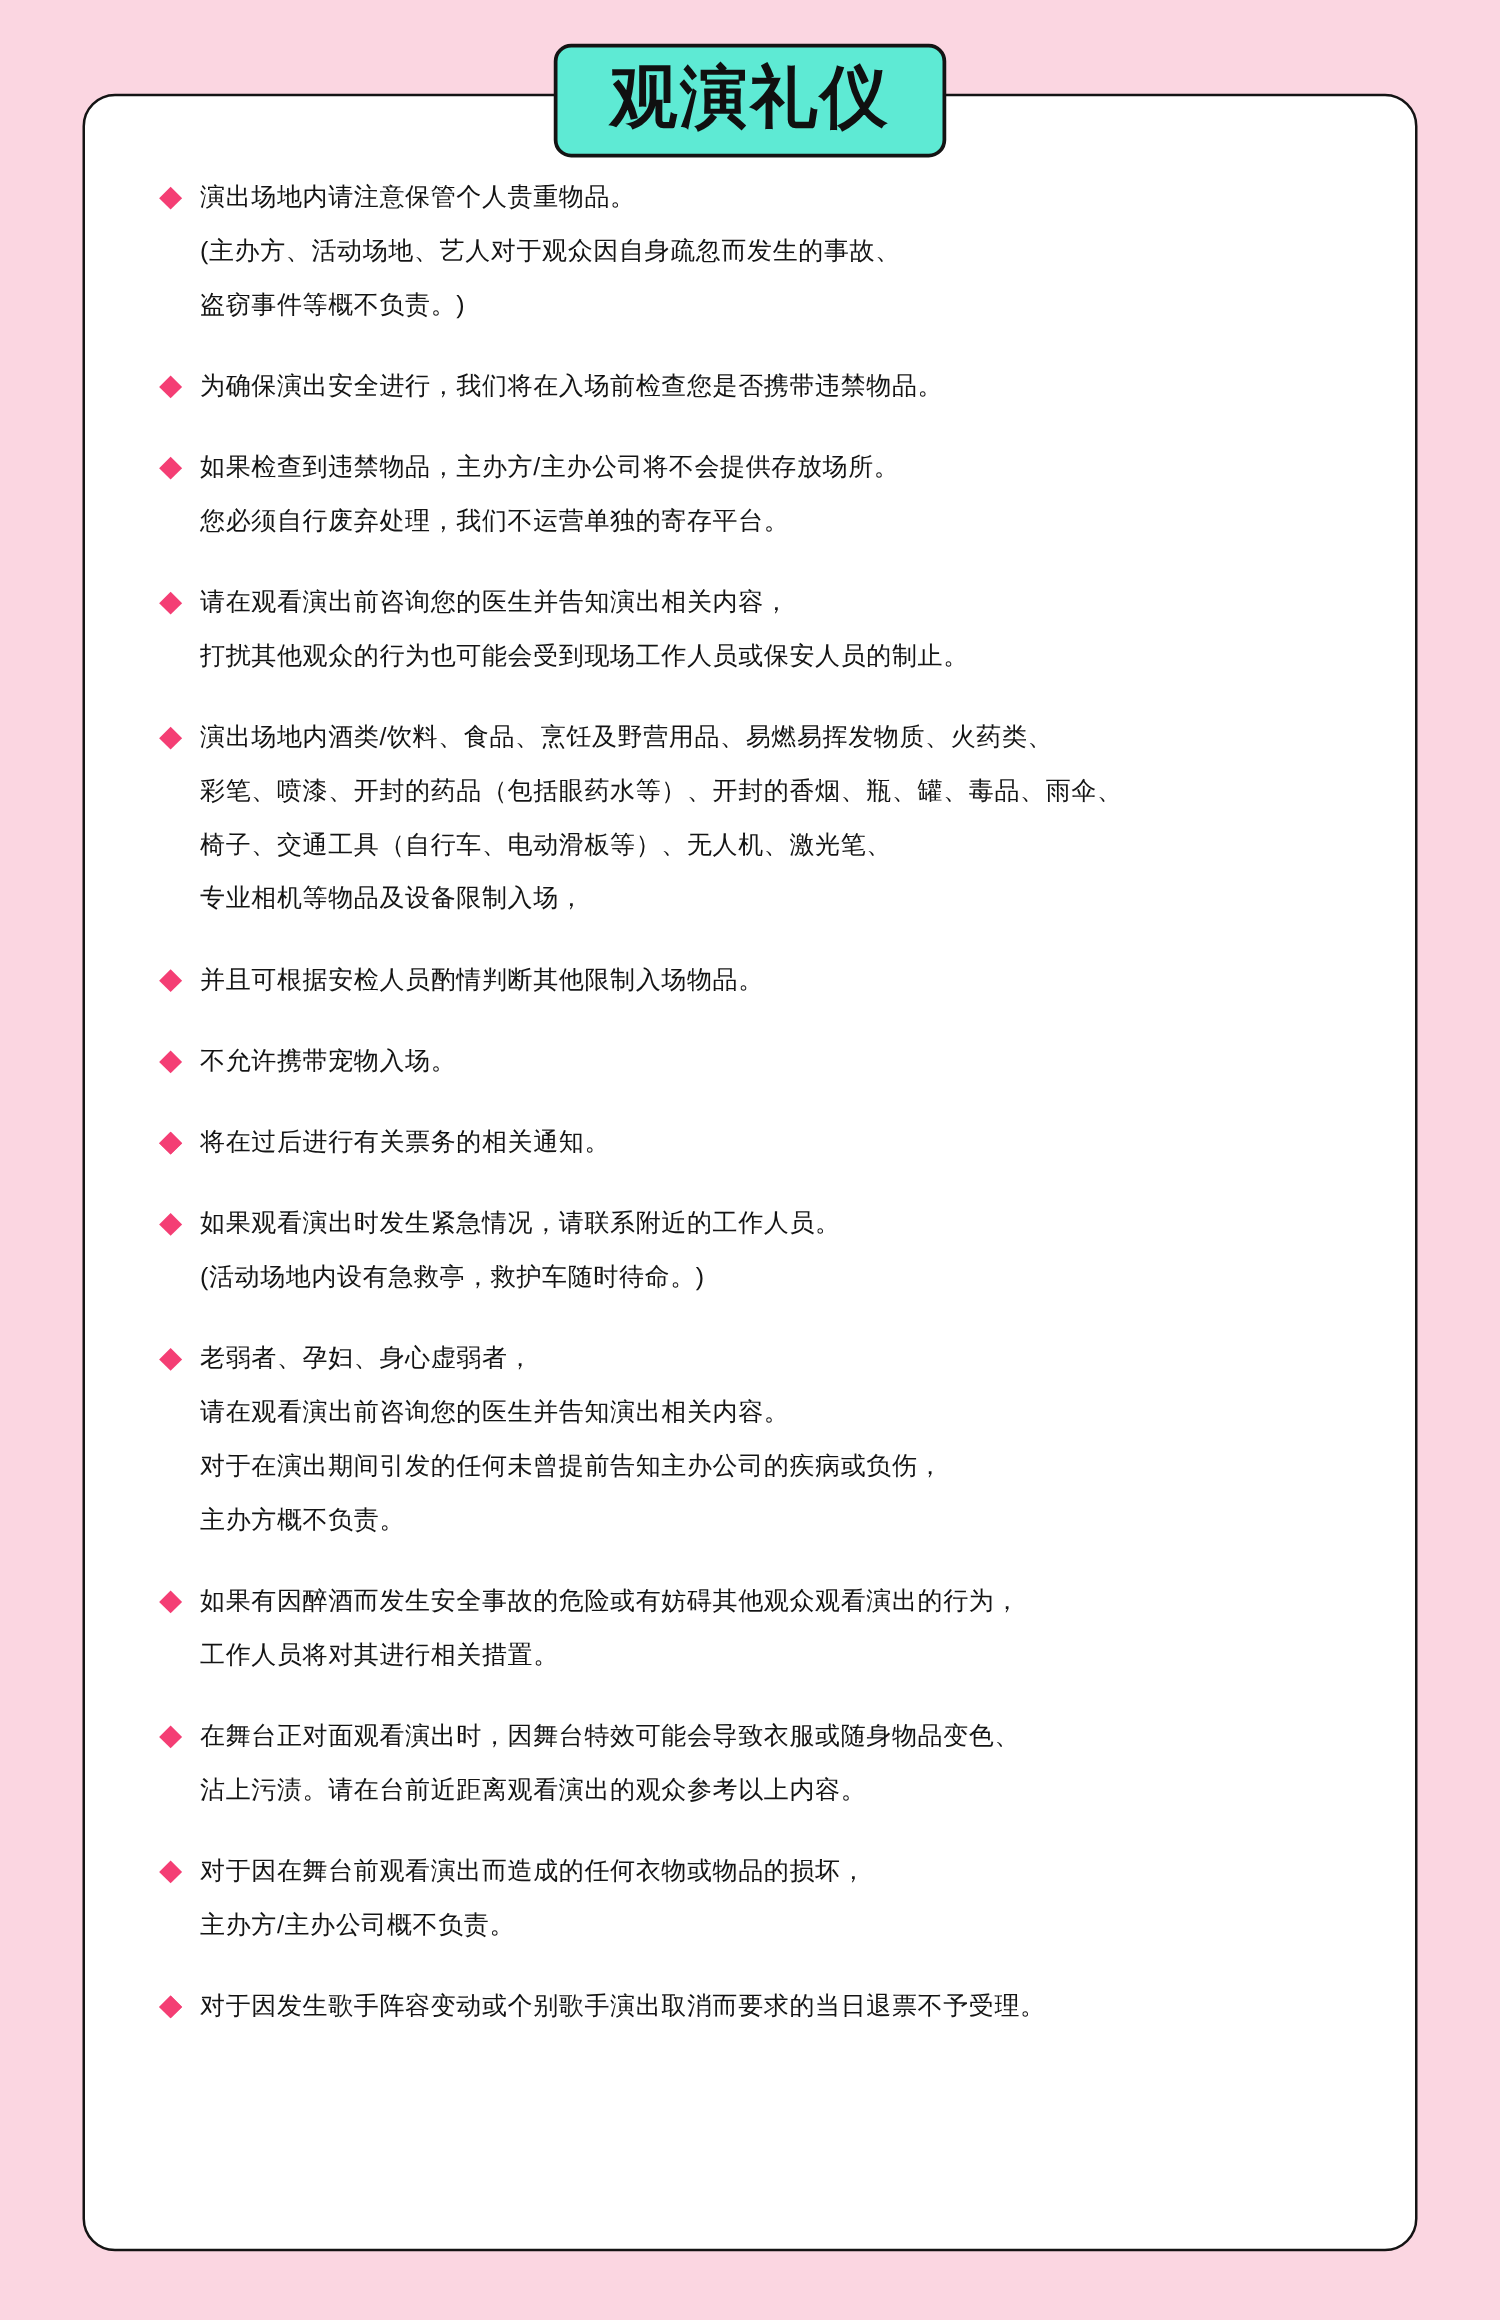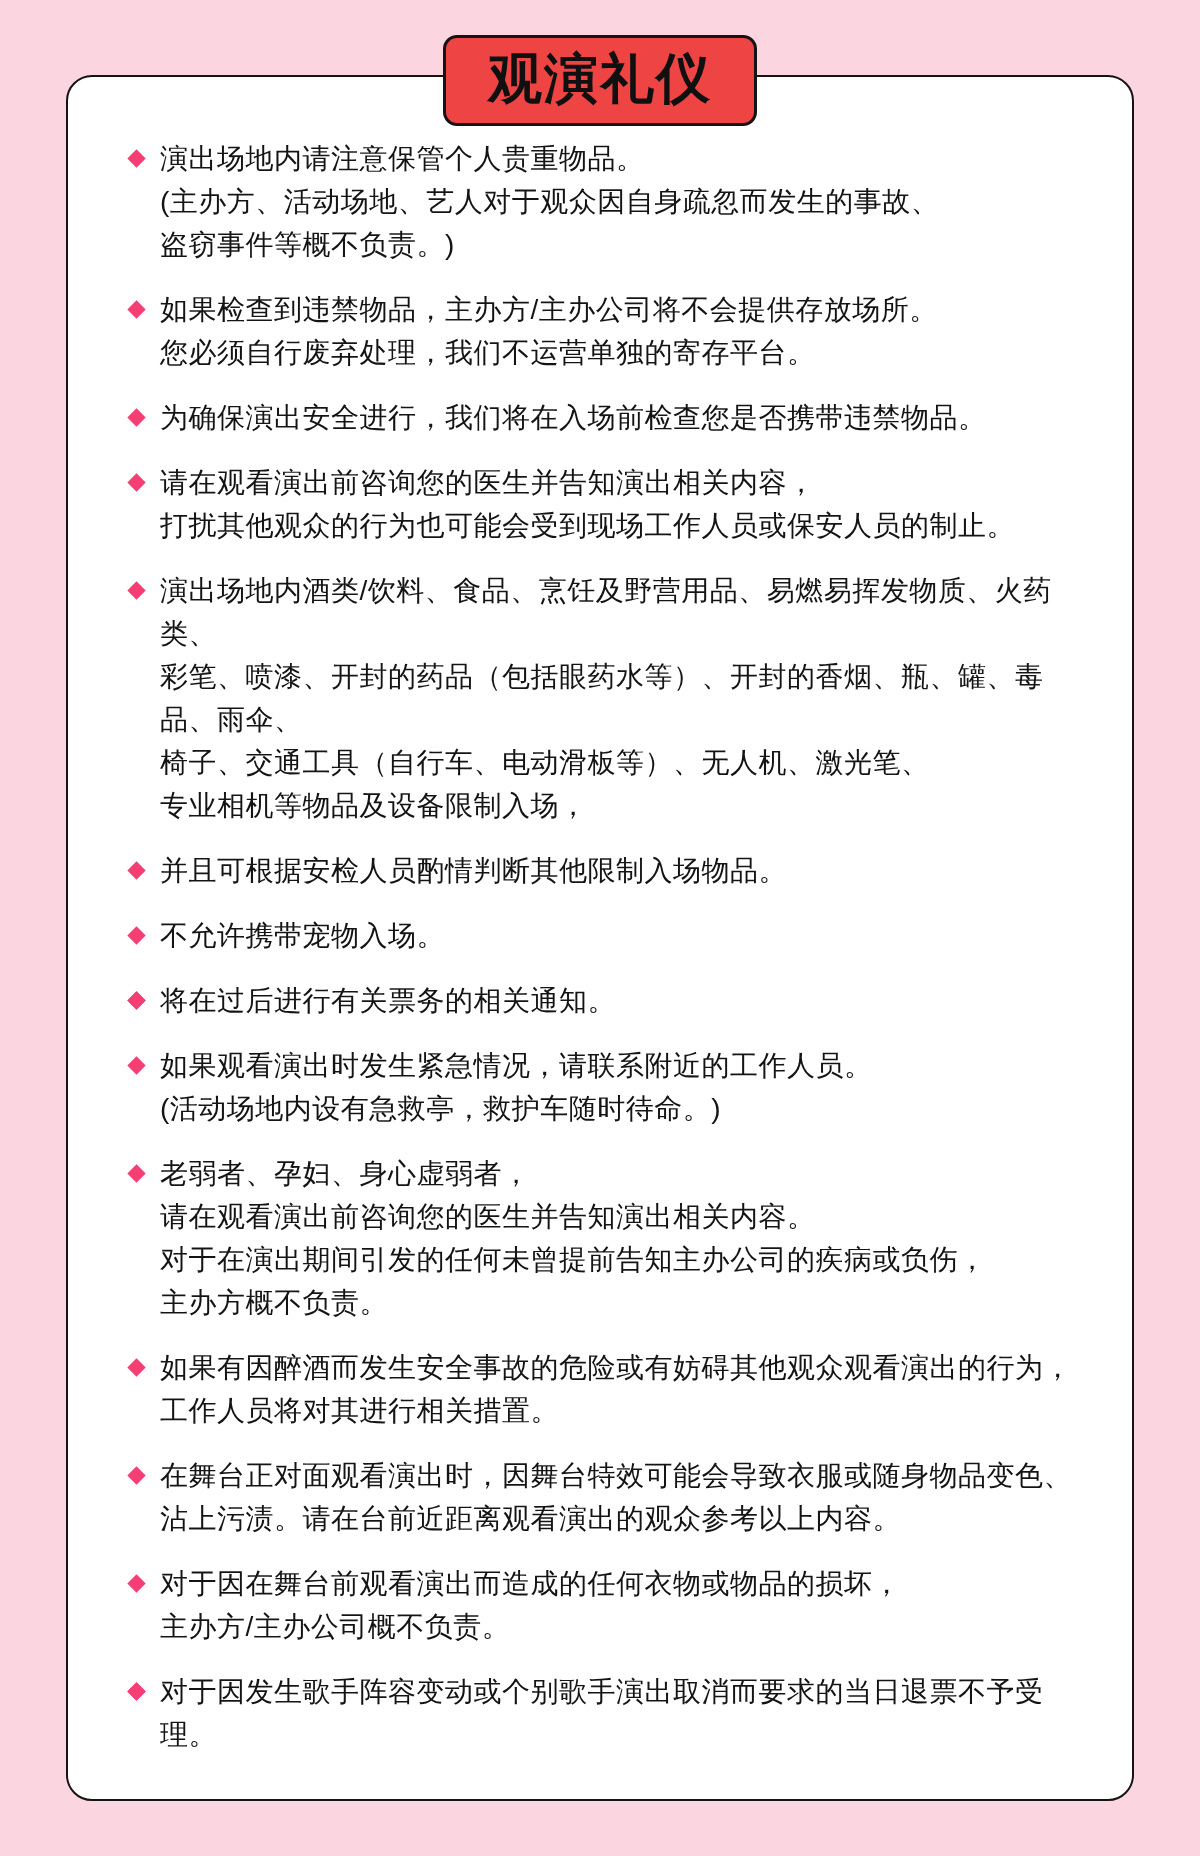--- a/index.html
+++ b/index.html
@@ -22,40 +22,40 @@
     background: #ffffff;
     border: 2px solid #141414;
     border-radius: 26px;
     padding: 60px 36px 30px 62px;
   }
   .title-badge {
     position: absolute;
     top: -42px;
     left: 50%;
     transform: translateX(-50%);
-    background: #ef4444;
+    background: #5eead4;
     border: 3px solid #141414;
     border-radius: 14px;
     padding: 8px 42px 12px 42px;
     white-space: nowrap;
   }
   .title-badge span {
     font-size: 54px;
     font-weight: 700;
     color: #101010;
     letter-spacing: 2px;
     line-height: 1.2;
   }
   ul.list {
     list-style: none;
     padding-left: 30px;
   }
   ul.list li {
     position: relative;
-    font-size: 28px;
+    font-size: 20px;
     line-height: 43px;
     color: #141414;
     margin-bottom: 22px;
     letter-spacing: 0.5px;
   }
   ul.list li:last-child { margin-bottom: 0; }
   .diamond {
     position: absolute;
     left: -30px;
     top: 15px;
@@ -73,23 +73,23 @@
 
 <div class="page">
   <div class="card">
     <div class="title-badge">
       <span>观演礼仪</span>
     </div>
     <ul class="list" id="etiquette-list">
         <li><span class="diamond"></span><span class="item-text">演出场地内请注意保管个人贵重物品。
 (主办方、活动场地、艺人对于观众因自身疏忽而发生的事故、
 盗窃事件等概不负责。)</span></li>
+        <li><span class="diamond"></span><span class="item-text">为确保演出安全进行，我们将在入场前检查您是否携带违禁物品。</span></li>
         <li><span class="diamond"></span><span class="item-text">如果检查到违禁物品，主办方/主办公司将不会提供存放场所。
 您必须自行废弃处理，我们不运营单独的寄存平台。</span></li>
-        <li><span class="diamond"></span><span class="item-text">为确保演出安全进行，我们将在入场前检查您是否携带违禁物品。</span></li>
         <li><span class="diamond"></span><span class="item-text">请在观看演出前咨询您的医生并告知演出相关内容，
 打扰其他观众的行为也可能会受到现场工作人员或保安人员的制止。</span></li>
         <li><span class="diamond"></span><span class="item-text">演出场地内酒类/饮料、食品、烹饪及野营用品、易燃易挥发物质、火药类、
 彩笔、喷漆、开封的药品（包括眼药水等）、开封的香烟、瓶、罐、毒品、雨伞、
 椅子、交通工具（自行车、电动滑板等）、无人机、激光笔、
 专业相机等物品及设备限制入场，</span></li>
         <li><span class="diamond"></span><span class="item-text">并且可根据安检人员酌情判断其他限制入场物品。</span></li>
         <li><span class="diamond"></span><span class="item-text">不允许携带宠物入场。</span></li>
         <li><span class="diamond"></span></li>
         <li><span class="diamond"></span><span class="item-text">将在过后进行有关票务的相关通知。</span></li>

